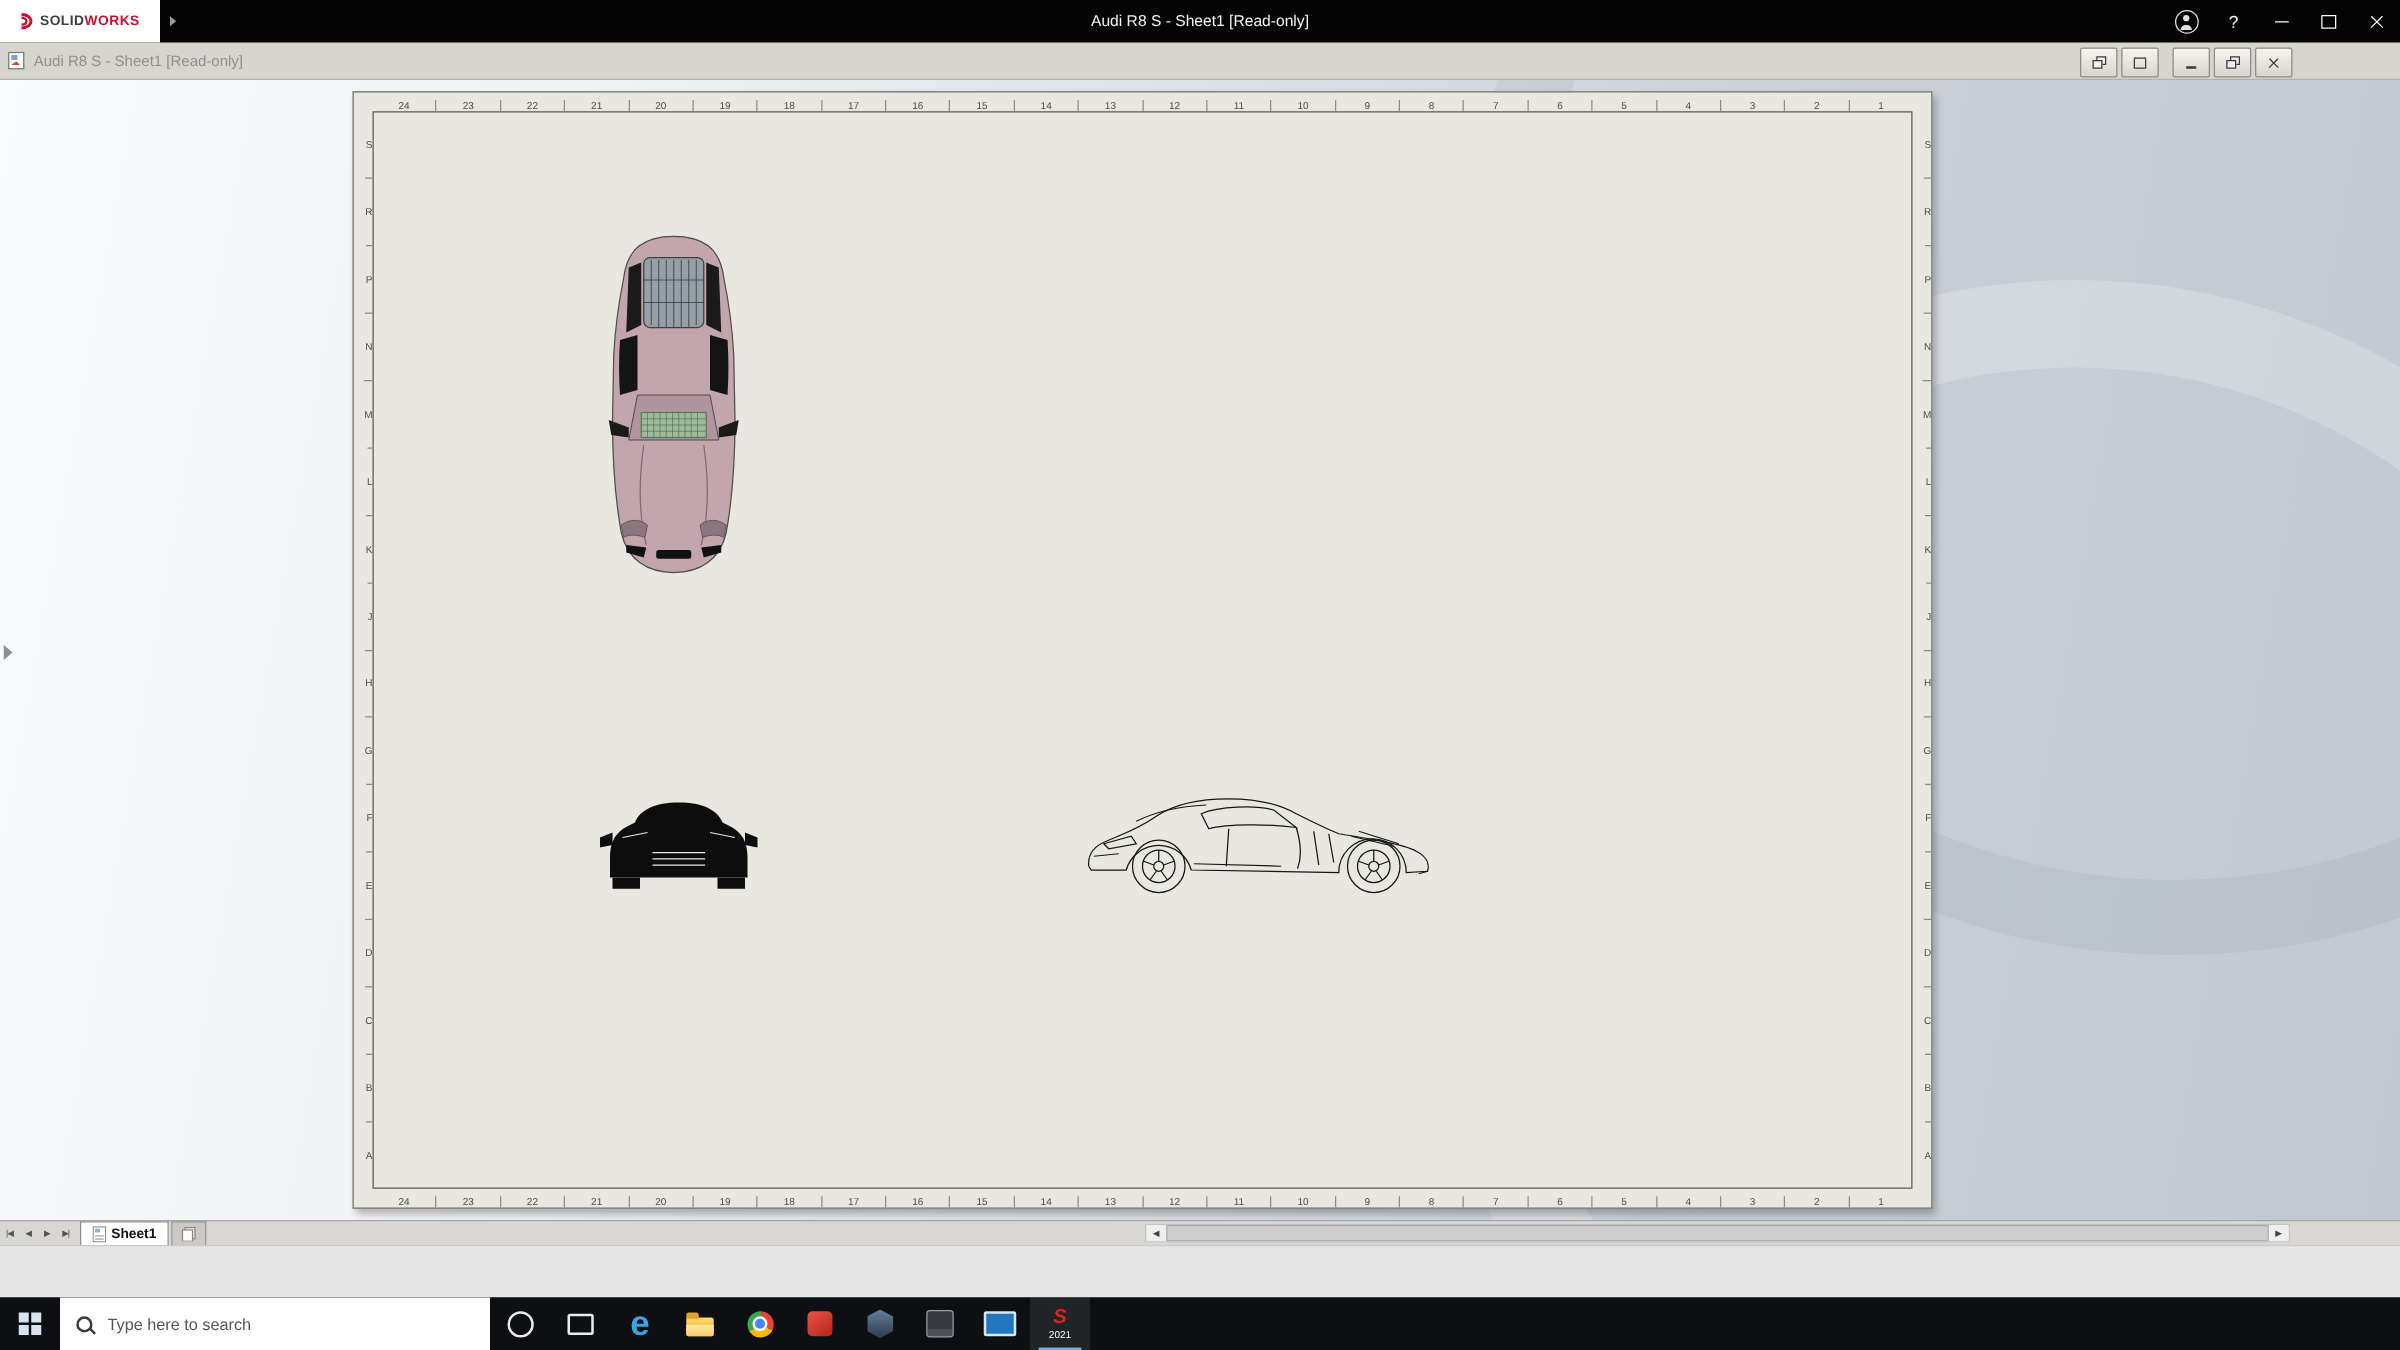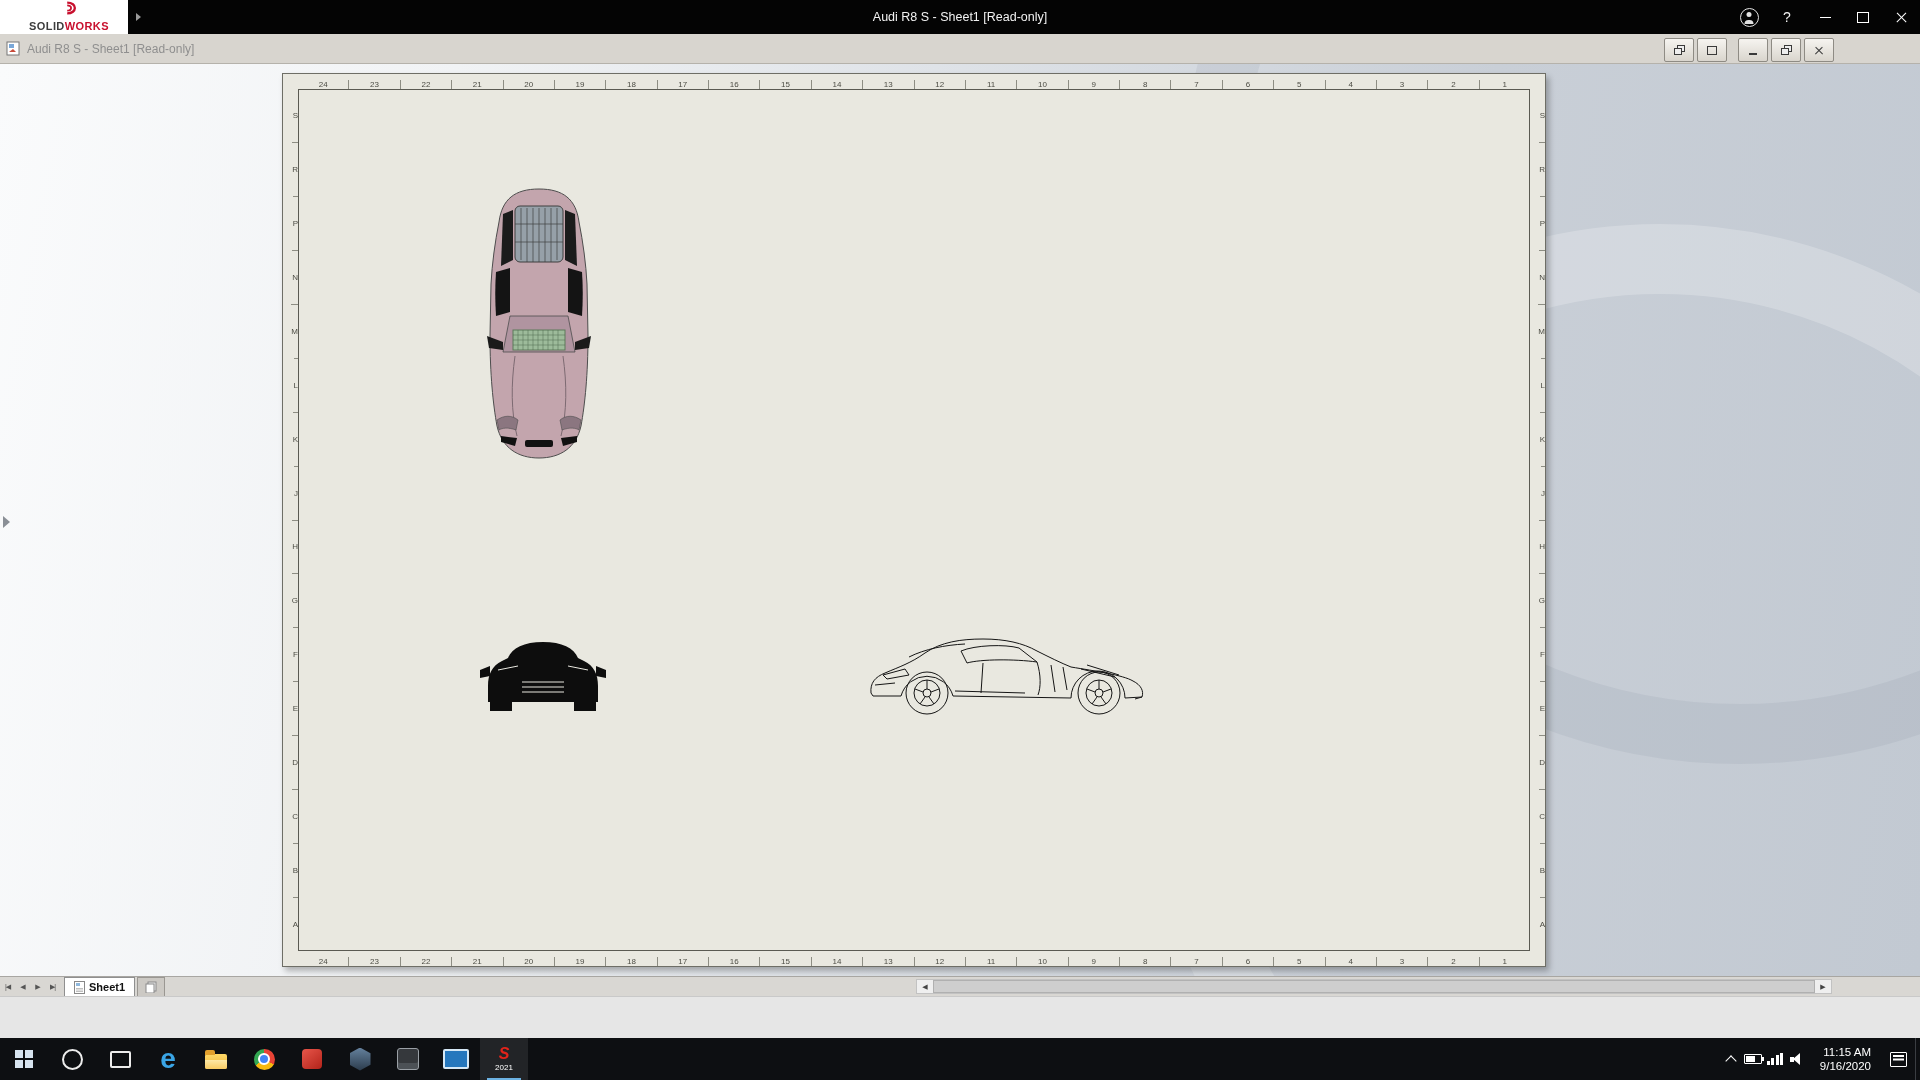--- a/index.html
+++ b/index.html
@@ -1,21 +1,21 @@
 <!DOCTYPE html>
 <html><head>
 <meta charset="utf-8">
 <style>
   html,body{margin:0;padding:0;background:#000;}
   .screen{position:relative;width:1920px;height:1080px;overflow:hidden;
           font-family:"Liberation Sans","DejaVu Sans",sans-serif;-webkit-font-smoothing:antialiased;}
 
   
   .titlebar{position:absolute;top:0;left:0;width:1920px;height:34px;background:#040404;display:flex;align-items:center;}
-  .brand-tab{width:128px;height:34px;background:#fff;display:flex;align-items:center;padding-left:10px;box-sizing:border-box;gap:4px;flex-direction:column;}
+  .brand-tab{width:128px;height:34px;background:#fff;display:flex;align-items:center;padding-left:10px;box-sizing:border-box;gap:4px;}
   .brand-text{font-size:11px;font-weight:bold;letter-spacing:.4px;}
   .brand-solid{color:#3d3d3d;}
   .brand-works{color:#c8102e;}
   .flyout-tri{width:0;height:0;border-left:5px solid #9a9a9a;border-top:4px solid transparent;border-bottom:4px solid transparent;margin-left:8px;}
   .app-title{position:absolute;left:50%;transform:translateX(-50%);color:#f2f2f2;font-size:12.5px;white-space:nowrap;}
   .tb-controls{position:absolute;right:0;top:0;height:34px;display:flex;}
   .win-btn{width:38px;height:34px;display:flex;align-items:center;justify-content:center;cursor:default;}
   .avatar{width:17px;height:17px;border:1px solid #e2e2e2;border-radius:50%;position:relative;}
   .avatar::before{content:"";position:absolute;top:3px;left:50%;transform:translateX(-50%);width:5px;height:5px;border-radius:50%;background:#e2e2e2;}
   .avatar::after{content:"";position:absolute;bottom:2px;left:50%;transform:translateX(-50%);width:9px;height:4px;border-radius:5px 5px 0 0;background:#e2e2e2;}
@@ -390,20 +390,24 @@
 
   <div class="taskbar">
     <div class="start-button">
       <span class="win-logo">
           <span></span>
           <span></span>
           <span></span>
           <span></span>
         </span>
     </div>
+    <div class="tb-search">
+      <span class="mag"></span>
+      <input placeholder="Type here to search" style="">
+    </div>
     <div class="tb-icons">
         <div class="tb-item">
           <span class="tb-glyph cortana-icon"></span>
         </div>
         <div class="tb-item">
           <span class="tb-glyph task-view-icon"></span>
         </div>
         <div class="tb-item">
           <span class="tb-glyph edge-icon">e</span>
         </div>
@@ -423,42 +427,15 @@
           <span class="tb-glyph app-dark-icon"></span>
         </div>
         <div class="tb-item">
           <span class="tb-glyph app-blue-icon"></span>
         </div>
         <div class="tb-item active">
           <span class="tb-glyph solidworks-icon">S</span>
           <span class="tb-label">2021</span>
         </div>
       </div>
-    <div class="tray">
-      <div class="tray-item tray-pad">
-          <span class="chev"></span>
-        </div>
-      <div class="tray-item tray-pad">
-          <span class="battery"></span>
-        </div>
-      <div class="tray-item tray-pad">
-          <span class="signal">
-            <i></i>
-            <i></i>
-            <i></i>
-            <i></i>
-          </span>
-        </div>
-      <div class="tray-item tray-pad">
-          <span class="speaker"></span>
-        </div>
-      <div class="clock">
-        <span>11:15 AM</span>
-        <span>9/16/2020</span>
-      </div>
-      <div class="tray-item" style="width:34px;">
-          <span class="action-center"></span>
-        </div>
-      <div class="show-desktop"></div>
-    </div>
   </div>
 
 </div>
 
 </body></html>

